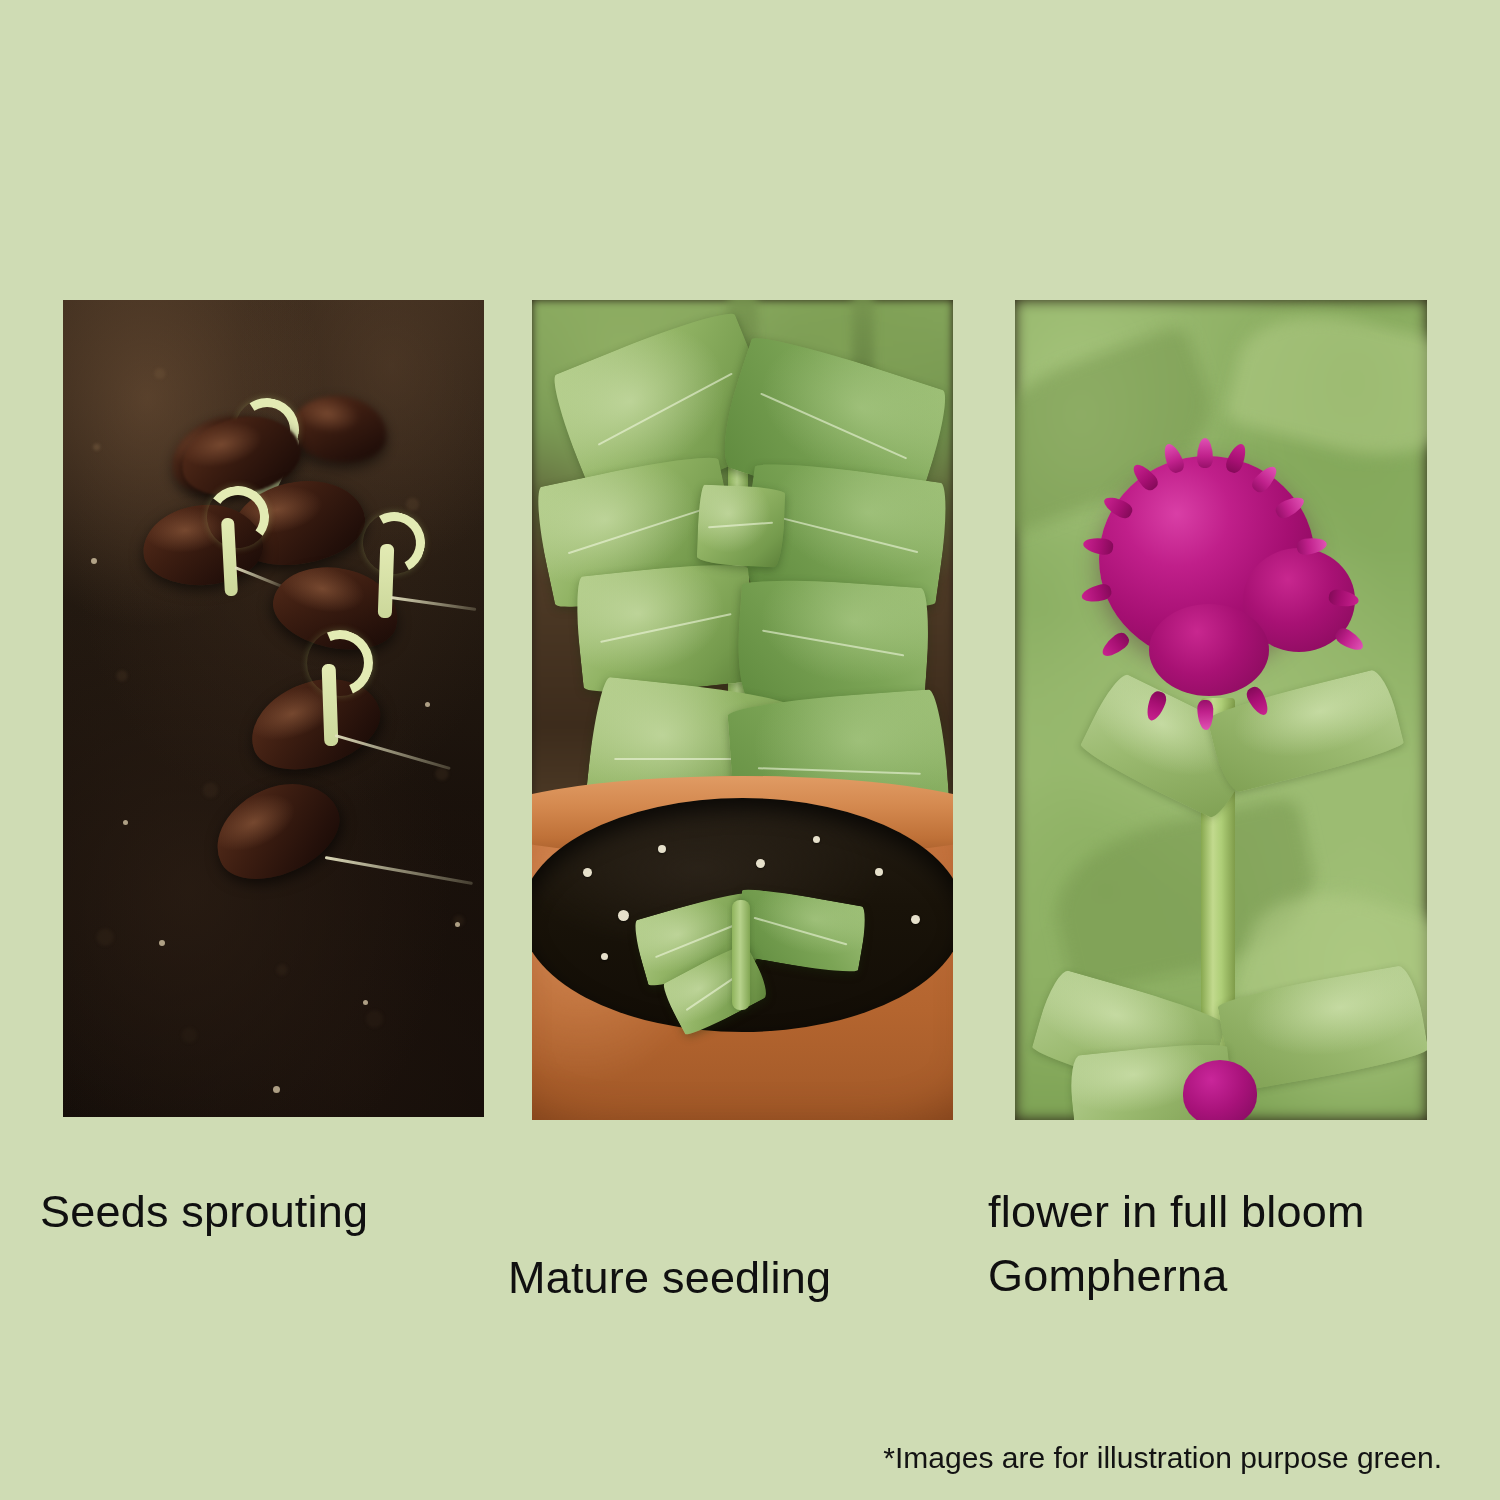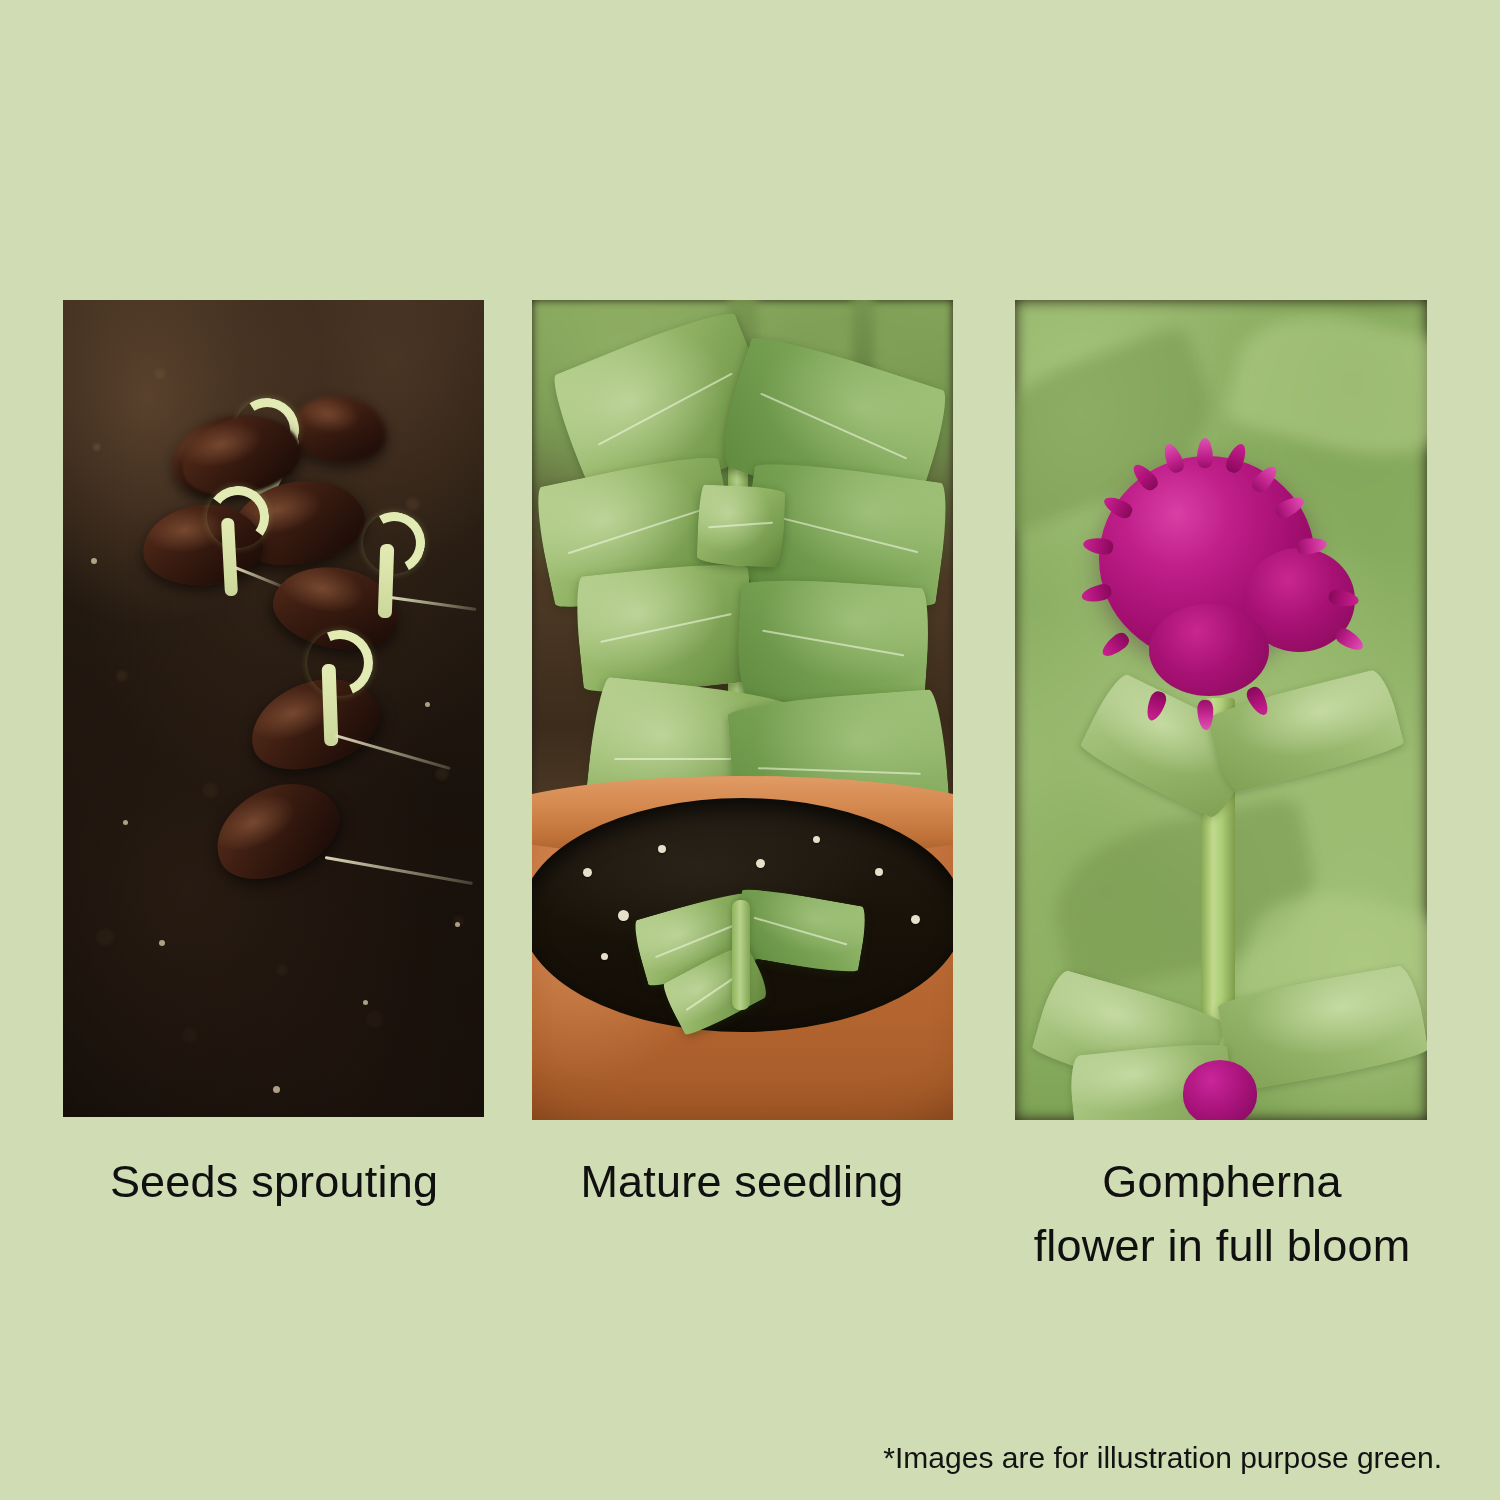--- a/index.html
+++ b/index.html
@@ -262,30 +262,31 @@
   }
   .bud {
     position: absolute;
     border-radius: 50% 50% 46% 46%;
     background: radial-gradient(circle at 38% 30%, #c9269a 0%, #a8127a 50%, #7e0a5b 100%);
   }
 
   
   .caption {
     position: absolute;
-    text-align: center;
+    text-align: left;
     font-family: "Liberation Sans", sans-serif;
     font-size: 45px;
     font-weight: 300;
     line-height: 64px;
     color: #101010;
     letter-spacing: 0.2px;
+    margin-top: 30px;
   }
   #caption-1 { left: 40px;  top: 1150px; width: 468px; }
-  #caption-2 { left: 508px; top: 1150px; width: 468px; }
+  #caption-2 { left: 508px; top: 1216px; width: 468px; }
   #caption-3 { left: 988px; top: 1150px; width: 468px; }
   .caption .ln { display: block; }
 
   
   .footnote {
     position: absolute;
     right: 58px;
     top: 1441px;
     font-family: "Liberation Sans", sans-serif;
     font-size: 30px;
@@ -444,19 +445,19 @@
 
   <div class="caption" id="caption-1">
     <span class="ln">Seeds sprouting</span>
   </div>
 
   <div class="caption" id="caption-2">
     <span class="ln">Mature seedling</span>
   </div>
 
   <div class="caption" id="caption-3">
+    <span class="ln">flower in full bloom</span>
     <span class="ln">Gompherna</span>
-    <span class="ln">flower in full bloom</span>
   </div>
 
   <div class="footnote">*Images are for illustration purpose green.</div>
 
 </div>
 
 </body></html>

